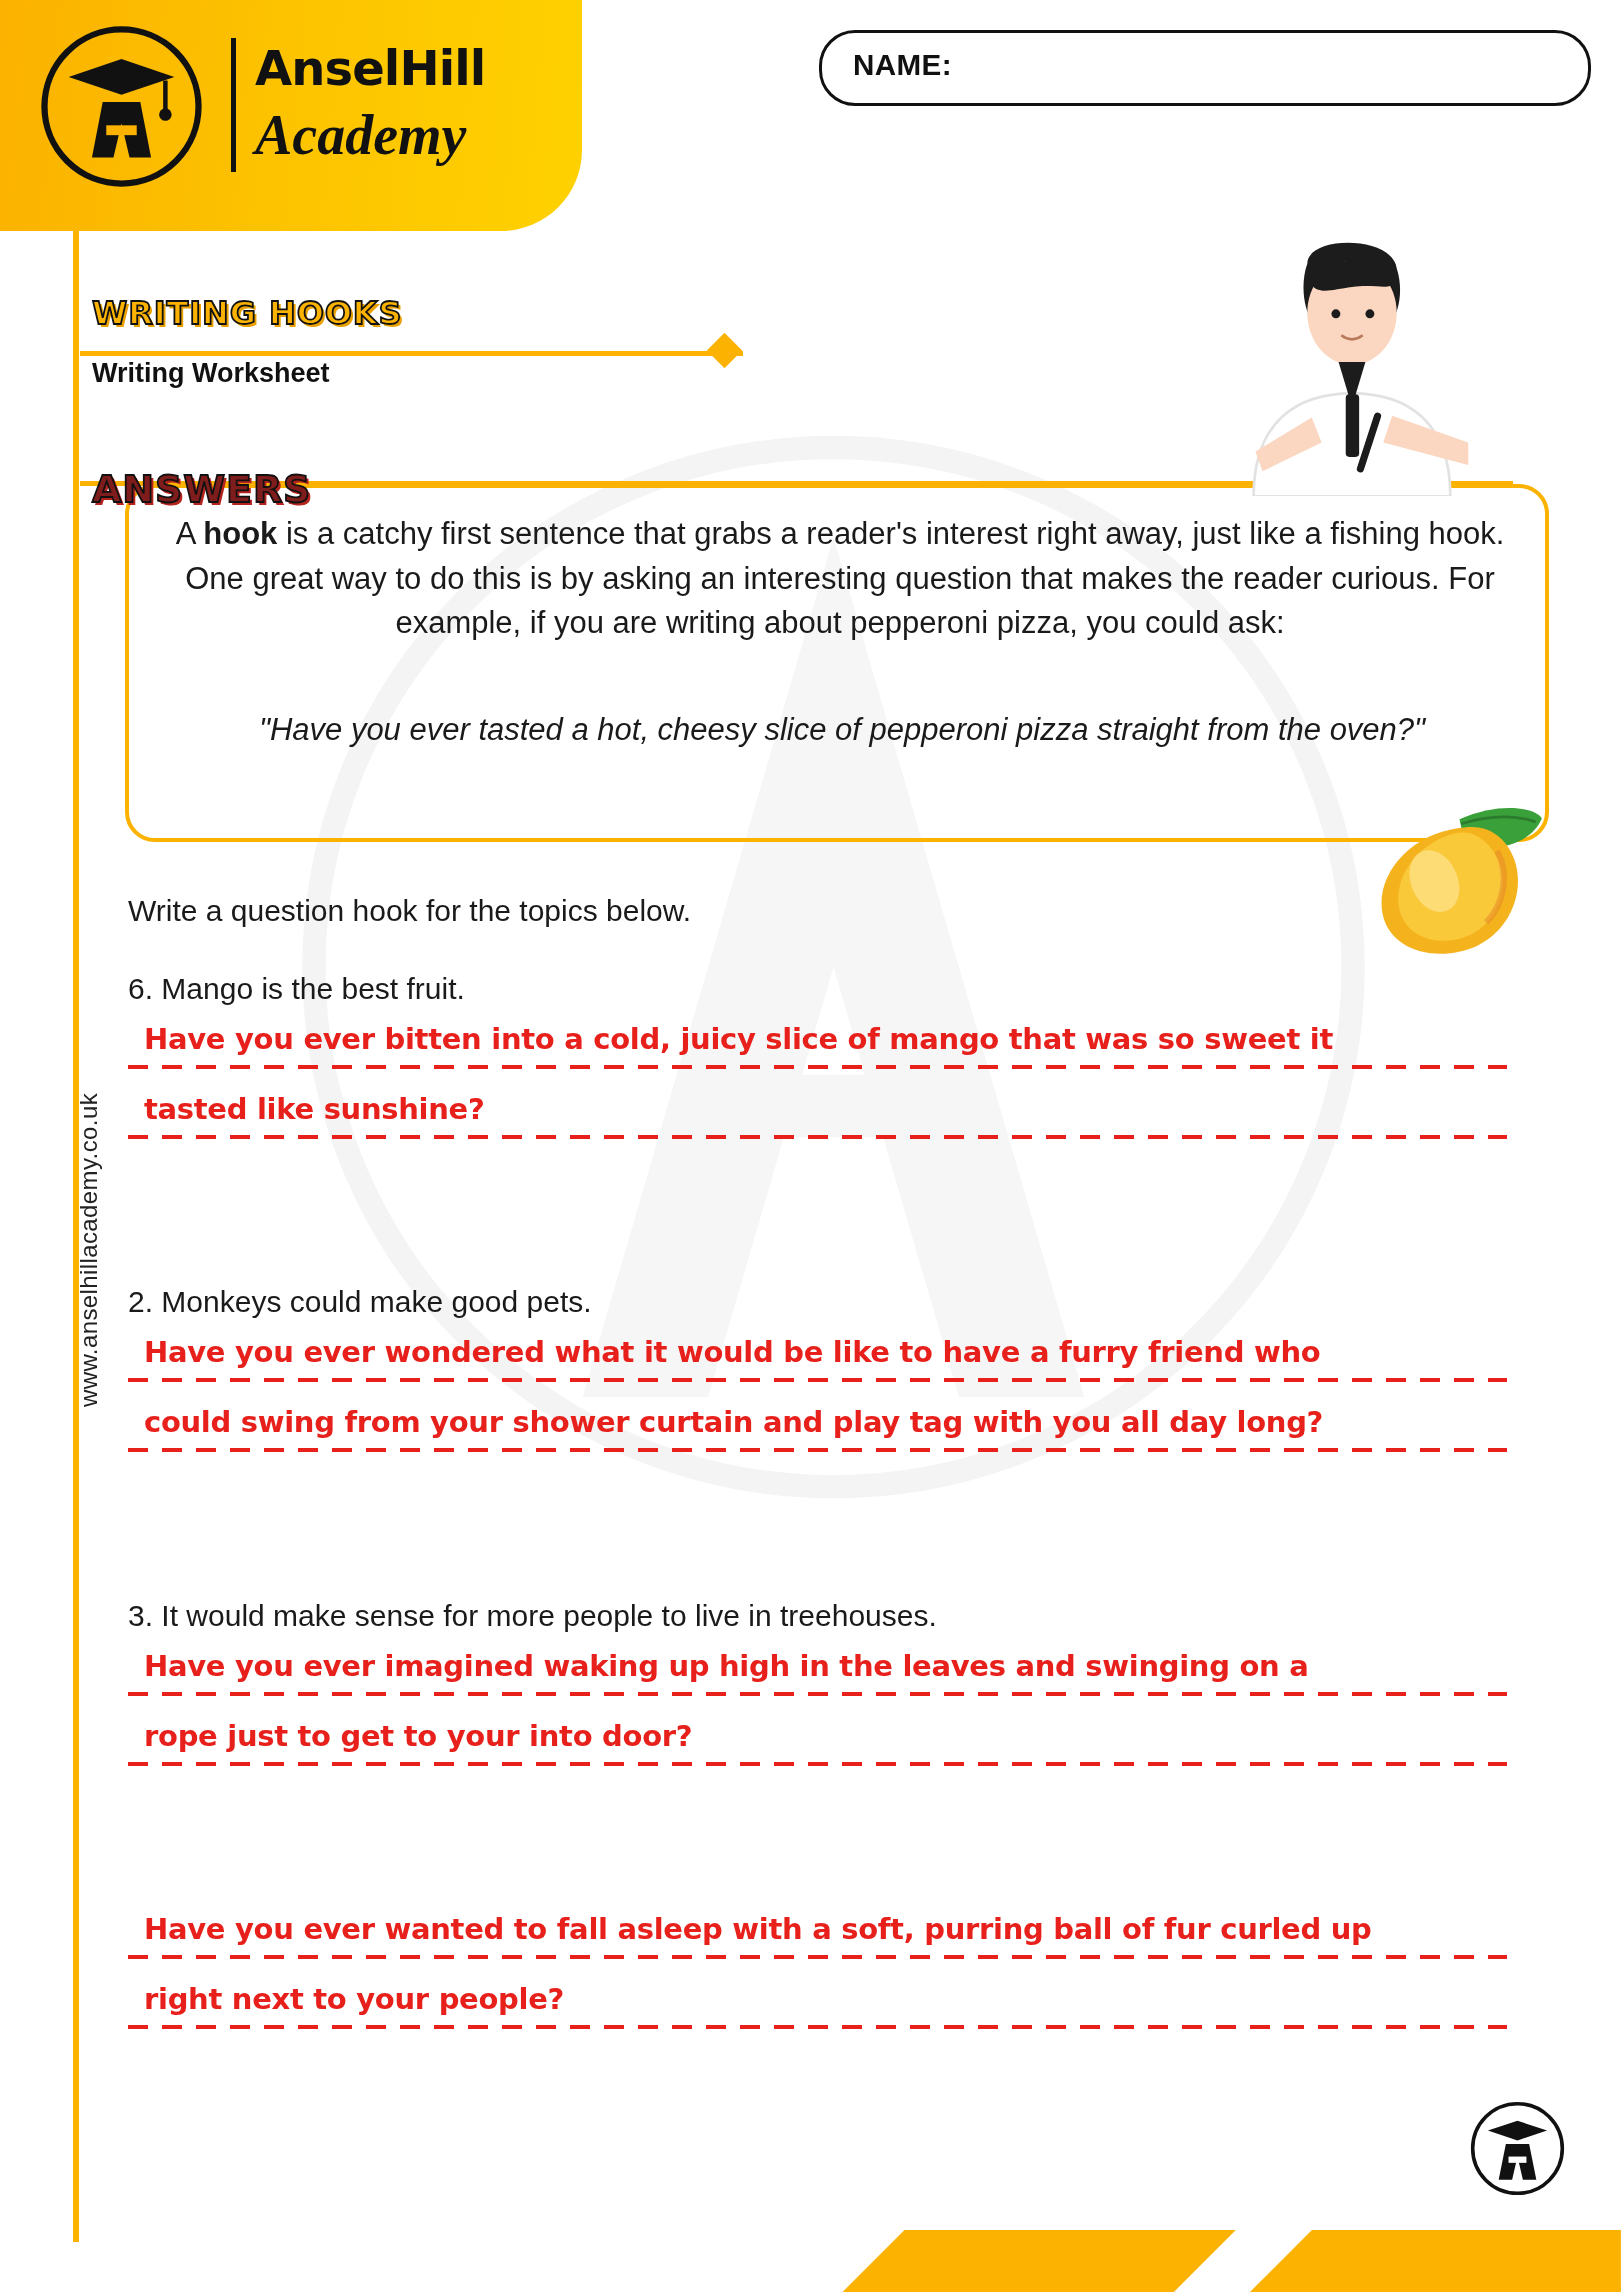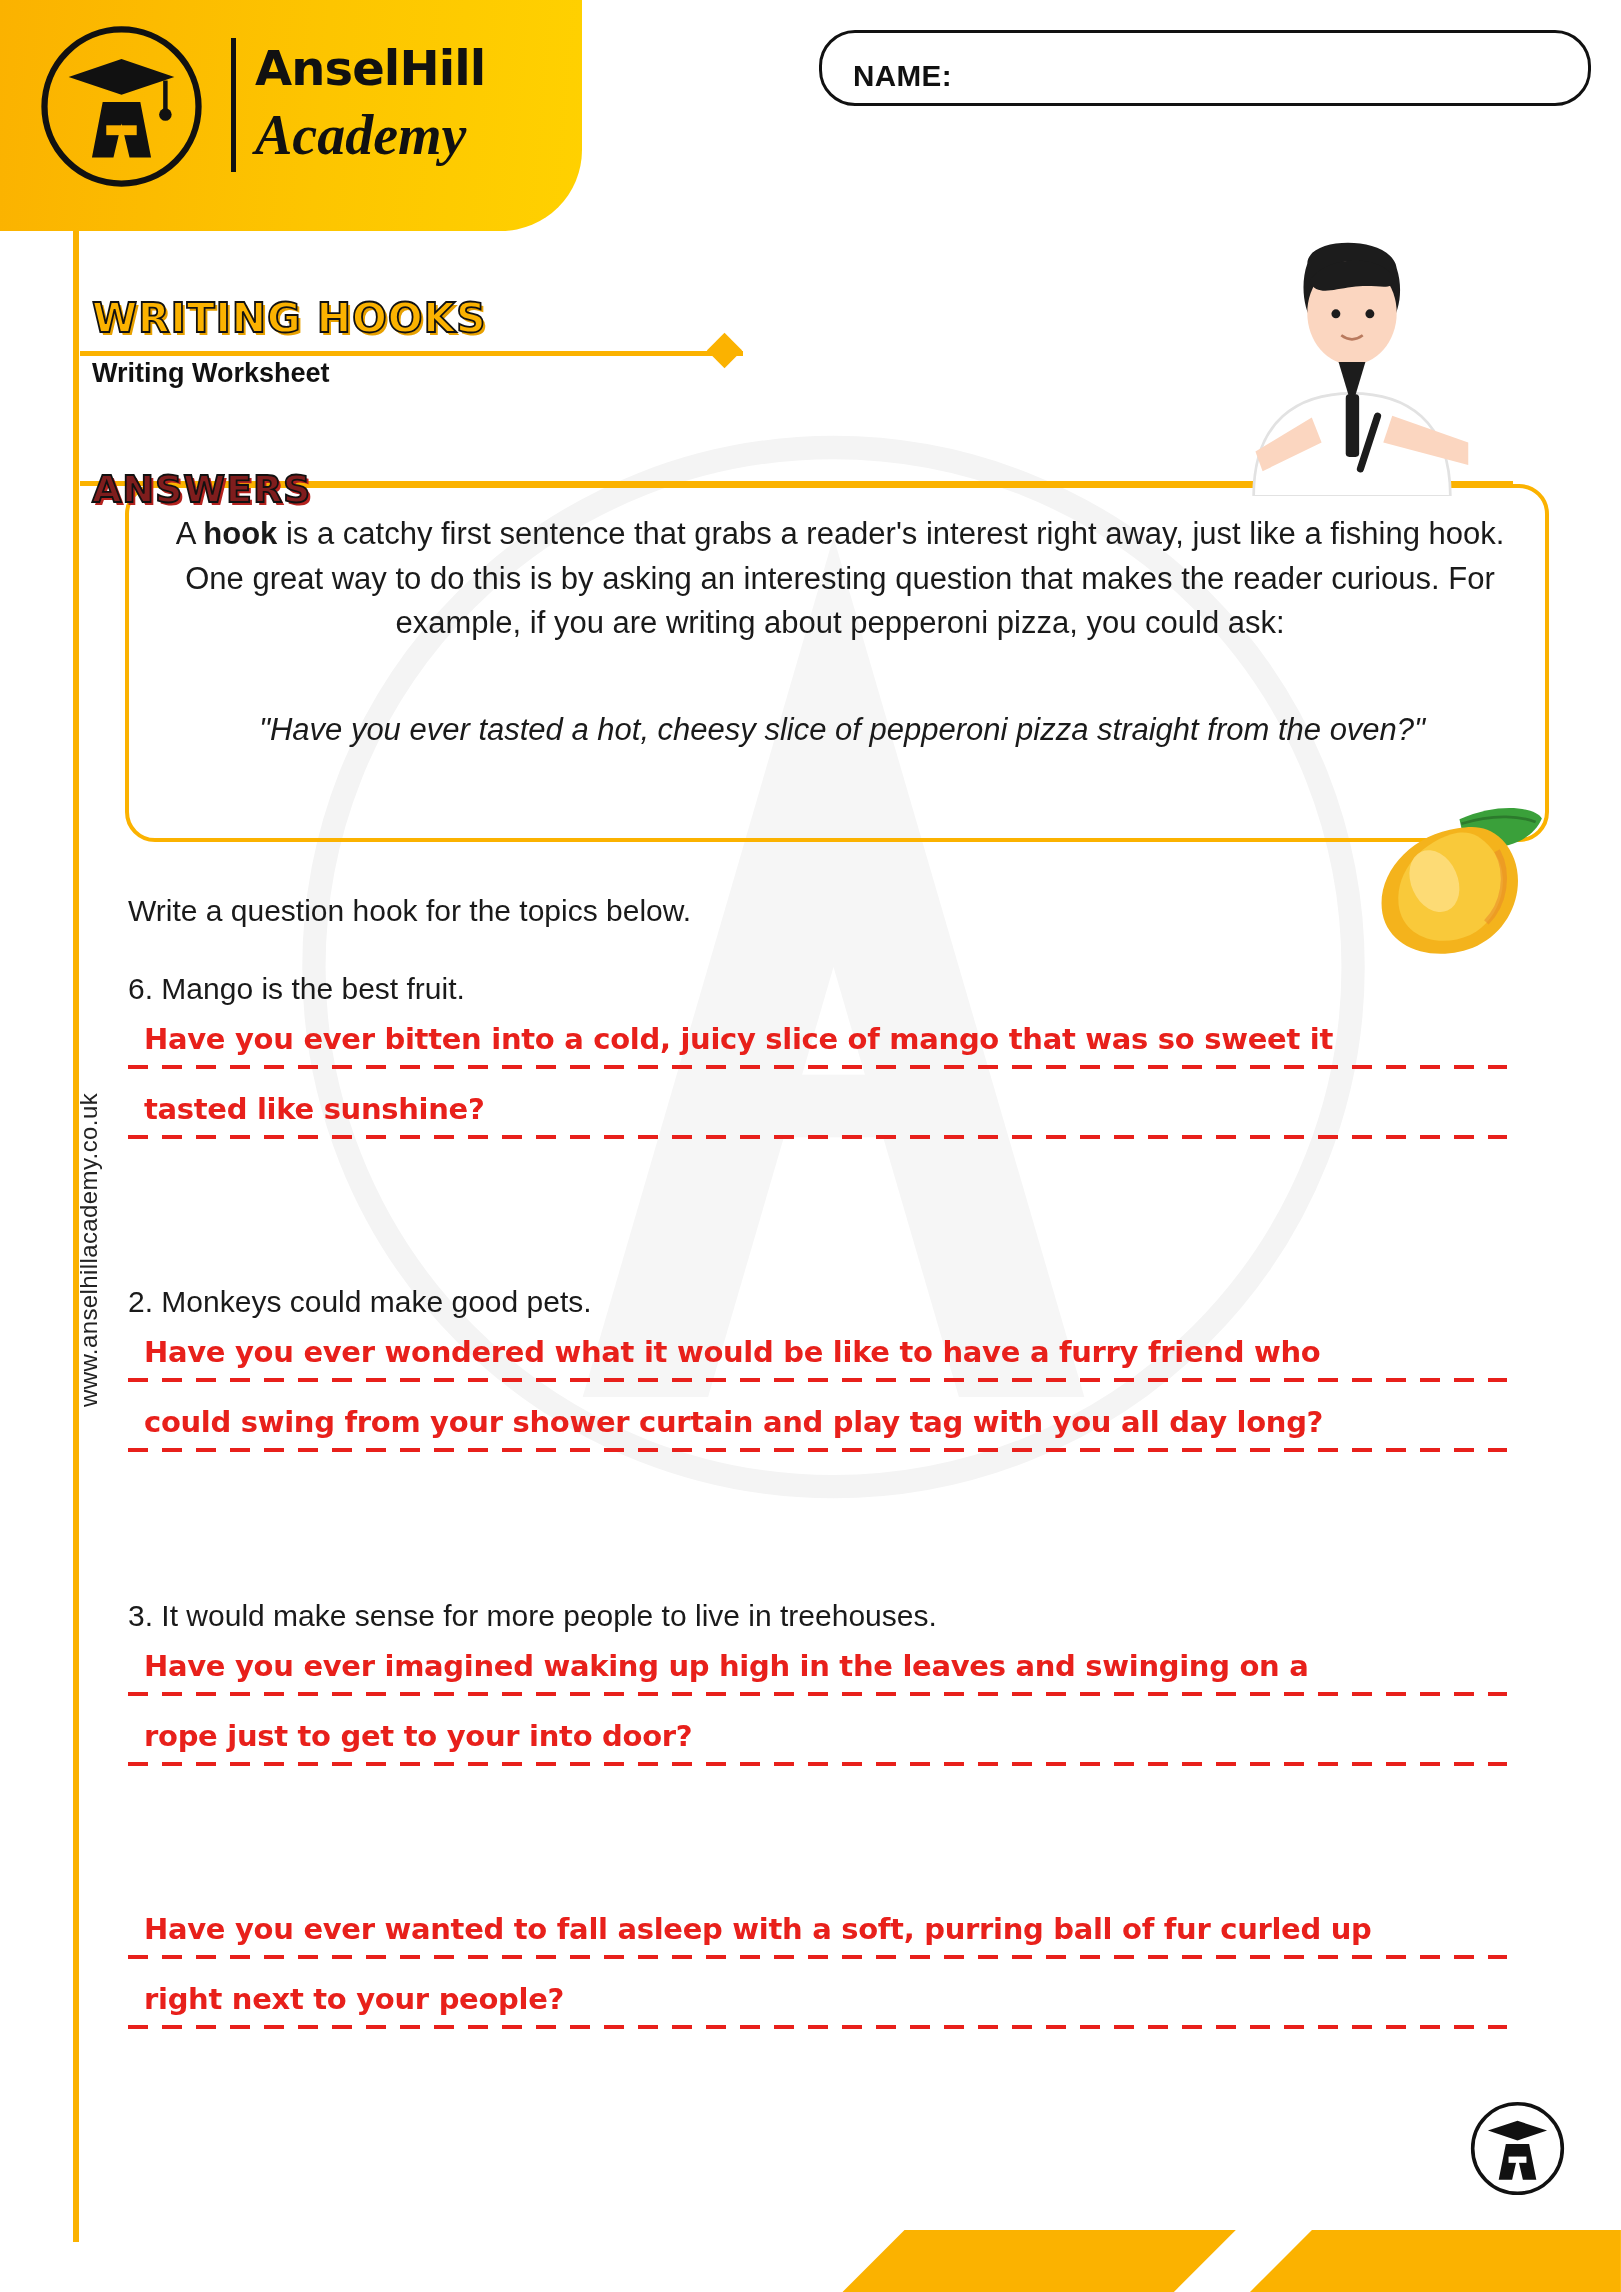--- a/index.html
+++ b/index.html
@@ -82,21 +82,21 @@
     width: 766px;
     height: 70px;
     border: 3.6px solid #111;
     border-radius: 36px;
     background: #ffffff;
     z-index: 4;
   }
   .name-label {
     position: absolute;
     left: 31px;
-    top: 26px;
+    top: 15px;
     font-size: 29.6px;
     font-weight: bold;
     color: #111;
     letter-spacing: 0.4px;
   }
 
   
   .left-rule {
     position: absolute;
     left: 73px;
@@ -118,21 +118,21 @@
     letter-spacing: 0.4px;
     z-index: 2;
   }
 
   
   .title-main {
     position: absolute;
     left: 92px;
     top: 294px;
     font-family: "DejaVu Sans", sans-serif;
-    font-size: 41px;
+    font-size: 32px;
     font-weight: bold;
     letter-spacing: 0.9px;
     color: #FBB200;
     -webkit-text-stroke: 1.8px #111;
     text-shadow: 2.7px 2.7px 0 #e8a100;
     z-index: 5;
   }
   .title-sub {
     position: absolute;
     left: 92px;

